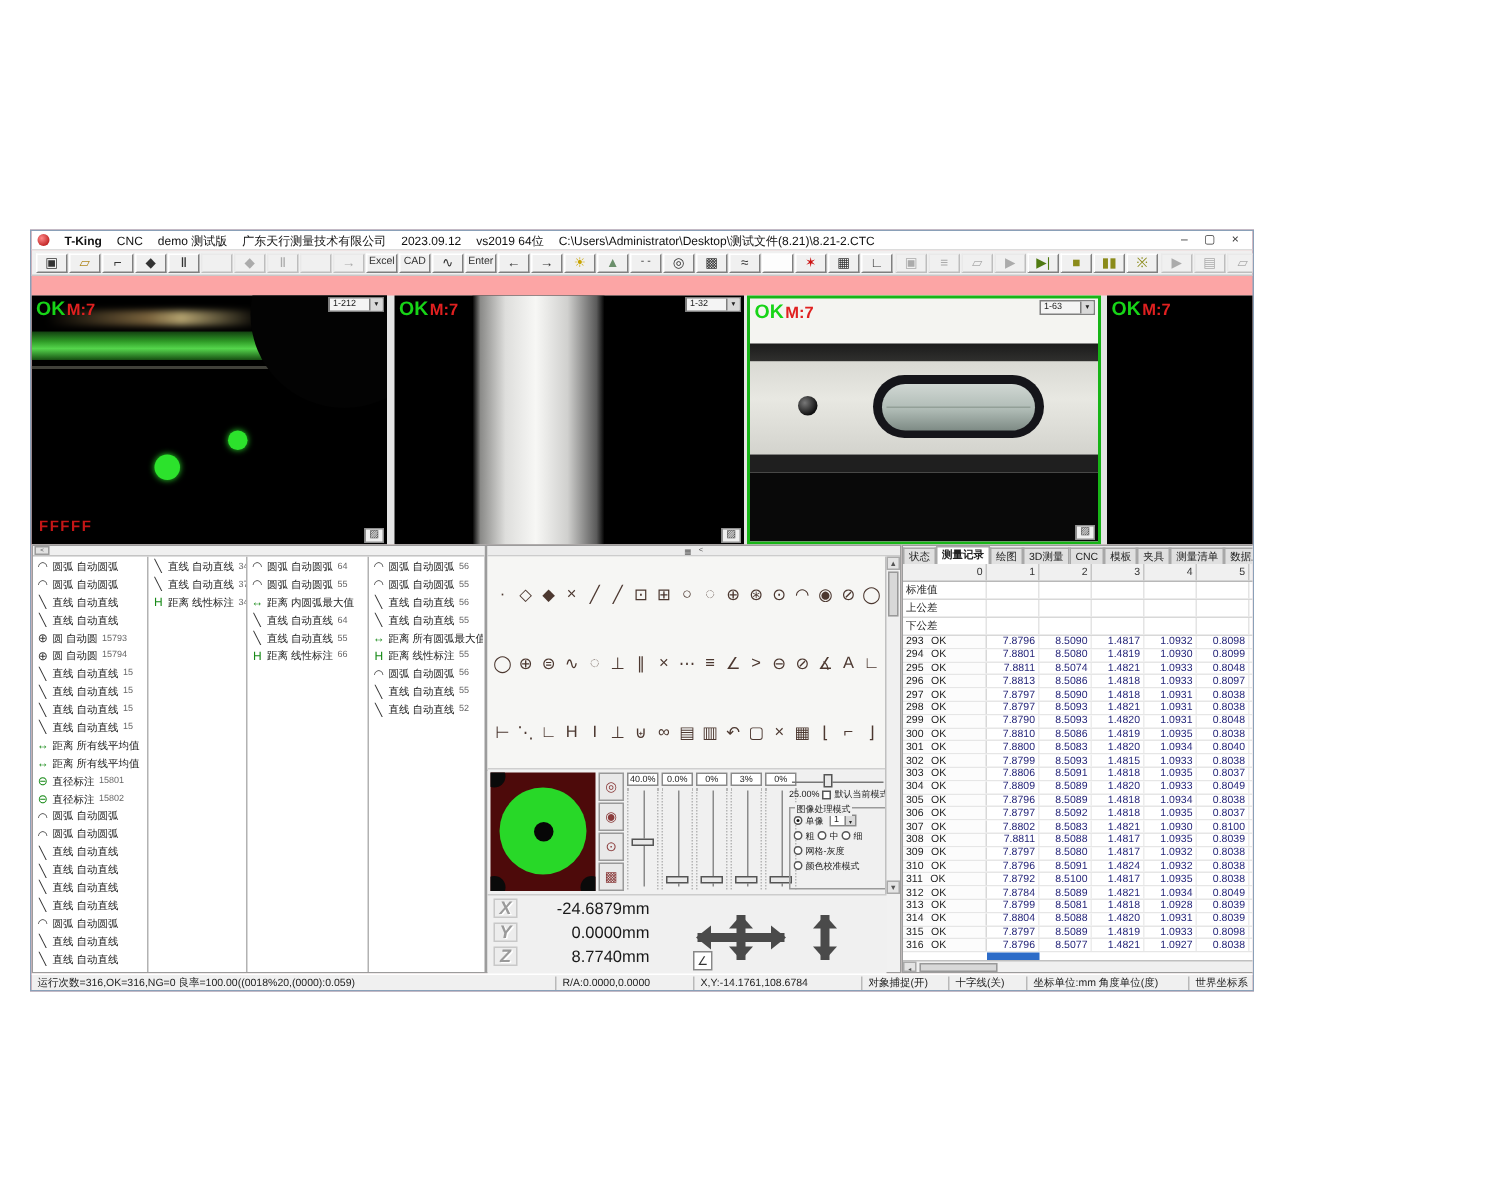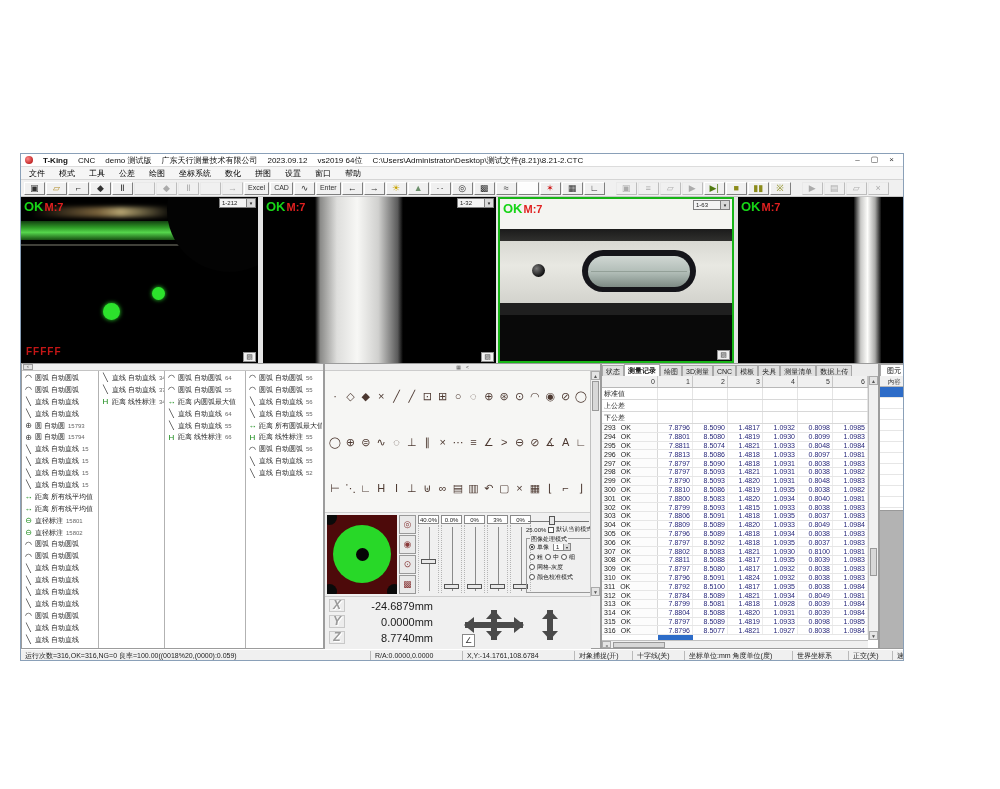--- a/index.html
+++ b/index.html
@@ -1,17 +1,17 @@
 <!DOCTYPE html>
 <html><head>
 <meta charset="utf-8">
 <style>
   *{box-sizing:border-box;margin:0;padding:0;}
   html,body{width:1000px;height:789px;background:#ffffff;font-family:"Liberation Sans",sans-serif;}
-  .win{position:absolute;left:20px;top:153px;width:884px;height:508px;background:#fca5a5;border:1px solid #8aa0b8;overflow:hidden;}
+  .win{position:absolute;left:20px;top:153px;width:816px;height:508px;background:#fca5a5;border:1px solid #8aa0b8;overflow:hidden;}
   
   .titlebar{height:13px;background:#ffffff;display:flex;align-items:center;gap:10px;padding:0 4px;font-size:8px;color:#111;border-bottom:1px solid #dcdcdc;white-space:nowrap;}
   .tlogo{width:8px;height:8px;border-radius:50%;background:radial-gradient(circle at 35% 35%,#ff8888,#aa0000);flex:0 0 8px;}
   .tb-app{font-weight:bold;}
   .winbtns{margin-left:auto;display:flex;gap:2px;}
   .winbtn{width:15px;height:11px;text-align:center;line-height:10px;font-size:8px;color:#333;}
   
   .menubar{height:13px;display:flex;align-items:center;gap:14px;padding:0 8px;font-size:8px;background:#f5f5f5;border-bottom:1px solid #d5d5d5;}
   
   .toolbar{height:17px;display:flex;align-items:center;gap:1px;padding:0 3px;background:#f0f0f0;border-bottom:1px solid #c8c8c8;}
@@ -181,33 +181,20 @@
     <span>2023.09.12</span>
     <span>vs2019 64位</span>
     <span>C:\Users\Administrator\Desktop\测试文件(8.21)\8.21-2.CTC</span>
     <span class="winbtns">
       <span class="winbtn">–</span>
       <span class="winbtn">▢</span>
       <span class="winbtn">×</span>
     </span>
   </div>
 
-  <div class="menubar" id="menubar">
-      <span class="mitem">文件</span>
-      <span class="mitem">模式</span>
-      <span class="mitem">工具</span>
-      <span class="mitem">公差</span>
-      <span class="mitem">绘图</span>
-      <span class="mitem">坐标系统</span>
-      <span class="mitem">数化</span>
-      <span class="mitem">拼图</span>
-      <span class="mitem">设置</span>
-      <span class="mitem">窗口</span>
-      <span class="mitem">帮助</span>
-    </div>
   <div class="toolbar" id="toolbar">
       <div class="tbtn">▣</div>
       <div class="tbtn" style="color: rgb(176, 136, 32);">▱</div>
       <div class="tbtn">⌐</div>
       <div class="tbtn">◆</div>
       <div class="tbtn">Ⅱ</div>
       <div class="tbtn dis"></div>
       <div class="tbtn dis">◆</div>
       <div class="tbtn dis">Ⅱ</div>
       <div class="tbtn dis"></div>

